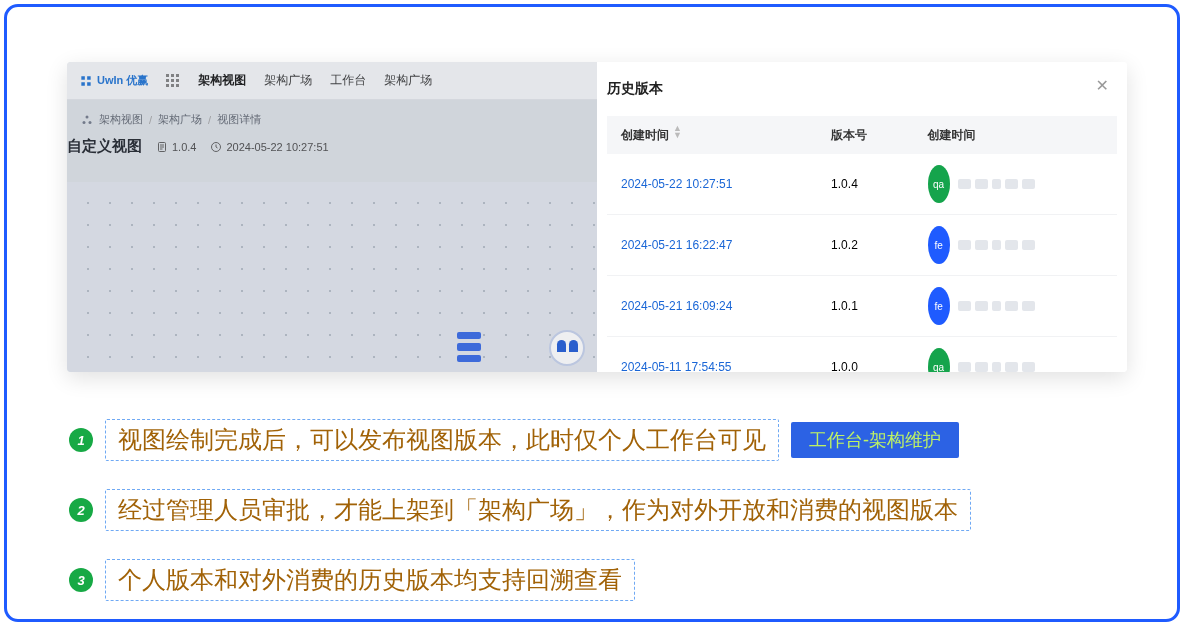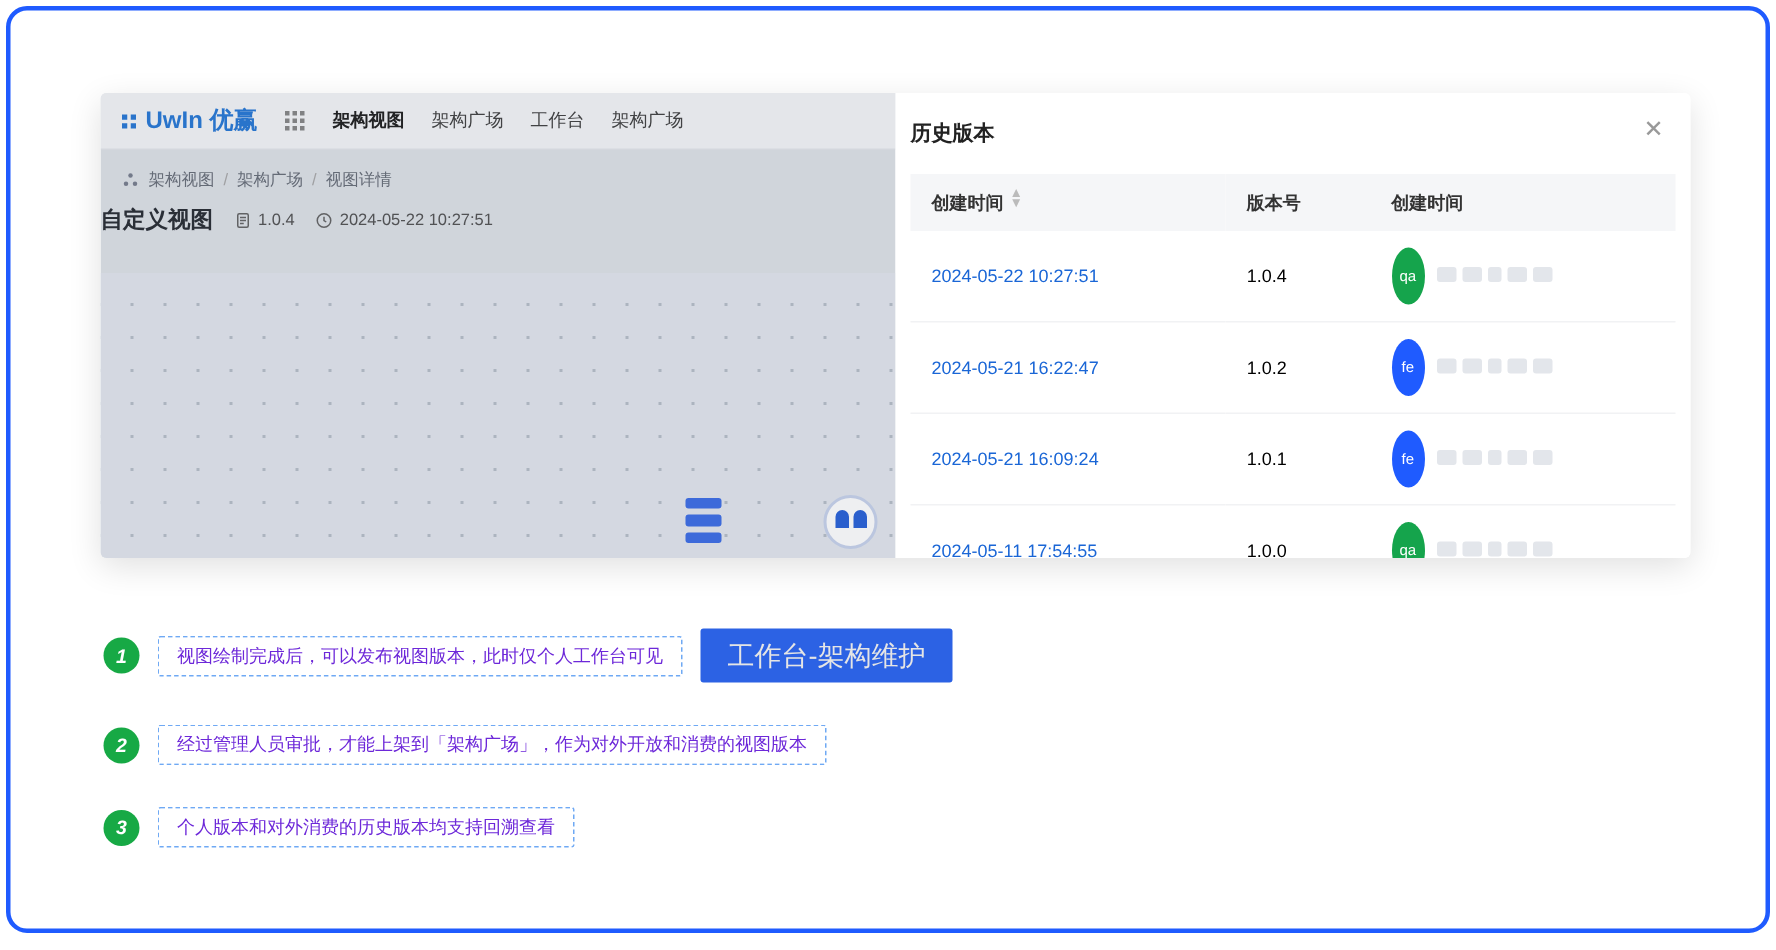--- a/index.html
+++ b/index.html
@@ -3,21 +3,21 @@
 <meta charset="utf-8">
 <style>
   * { box-sizing: border-box; margin: 0; padding: 0; }
   body { font-family: -apple-system, "PingFang SC", "Microsoft YaHei", sans-serif; background: #fff; width:1184px; height:633px; position:relative; }
   .frame { position:absolute; left:4px; top:4px; width:1176px; height:618px; border:3px solid #1f5bff; border-radius:14px; background:#fff; }
   .shot { position:absolute; left:60px; top:55px; width:1060px; height:310px; border-radius:4px; box-shadow:0 6px 22px rgba(0,0,0,0.12); overflow:hidden; display:flex; }
   
   .app { width:530px; background:#dfe3e8; position:relative; }
   .mask { position:absolute; inset:0; background:rgba(40,50,80,0.08); }
   .topbar { height:38px; background:#f5f6f8; display:flex; align-items:center; padding:0 12px; gap:18px; font-size:12px; color:#444; border-bottom:1px solid #e3e5ea; position:relative; }
-  .brand { color:#2a7ad6; font-weight:700; font-size:16px; display:flex; align-items:center; gap:4px;}
+  .brand { color:#2a7ad6; font-weight:700; font-size:11px; display:flex; align-items:center; gap:4px;}
   .brand svg { width:14px; height:14px; }
   .grid9 { width:14px; height:14px; display:grid; grid-template-columns:repeat(3,3px); grid-template-rows:repeat(3,3px); gap:2px; }
   .grid9 span { background:#888; }
   .nav { display:flex; gap:18px; }
   .navitem { font-size:12px; color:#444; }
   .navitem.active { font-weight:600; color:#222; }
   .crumb { padding:12px 14px 0 14px; font-size:11px; color:#6a707a; display:flex; align-items:center; gap:6px; }
   .crumb .sep { color:#aaa; }
   .title-row { padding:10px 14px 14px 0; display:flex; align-items:center; gap:14px; color:#2b2f36; }
   .title-row h1 { font-size:15px; font-weight:700; }
@@ -42,22 +42,22 @@
   .qa { background:#15a44c; }
   .fe { background:#1f5bff; }
   .blur { display:inline-flex; gap:4px; vertical-align:middle; }
   .blur span { width:13px; height:10px; background:#e3e6eb; border-radius:2px; }
   .blur span:nth-child(3){ width:9px; }
   .sort-caret { display:inline-block; margin-left:4px; font-size:9px; color:#bbb; line-height:7px; position:relative; top:-1px; }
   
   .notes { position:absolute; left:62px; top:412px; }
   .note-row { display:flex; align-items:center; gap:12px; margin-bottom:28px; }
   .num { width:24px; height:24px; border-radius:50%; background:#17a945; color:#fff; font-size:13px; font-style:italic; font-weight:700; display:flex; align-items:center; justify-content:center; flex-shrink:0; }
-  .dashbox { border:1.5px dashed #6fa9f4; color:#6d28d9; font-size:12px; padding:4px 12px; border-radius:2px; }
-  .solidblue { background:#2c62e4; color:#e5e5e5; font-size:18px; padding:6px 18px; border-radius:2px; }
+  .dashbox { border:1.5px dashed #6fa9f4; color:#a16207; font-size:24px; padding:4px 12px; border-radius:2px; }
+  .solidblue { background:#2c62e4; color:#bef264; font-size:18px; padding:6px 18px; border-radius:2px; }
   .tri-ico { width:12px; height:12px; }
 </style>
 </head>
 <body>
 
 <div class="frame">
 
   <div class="shot">
 
     <div class="app">

